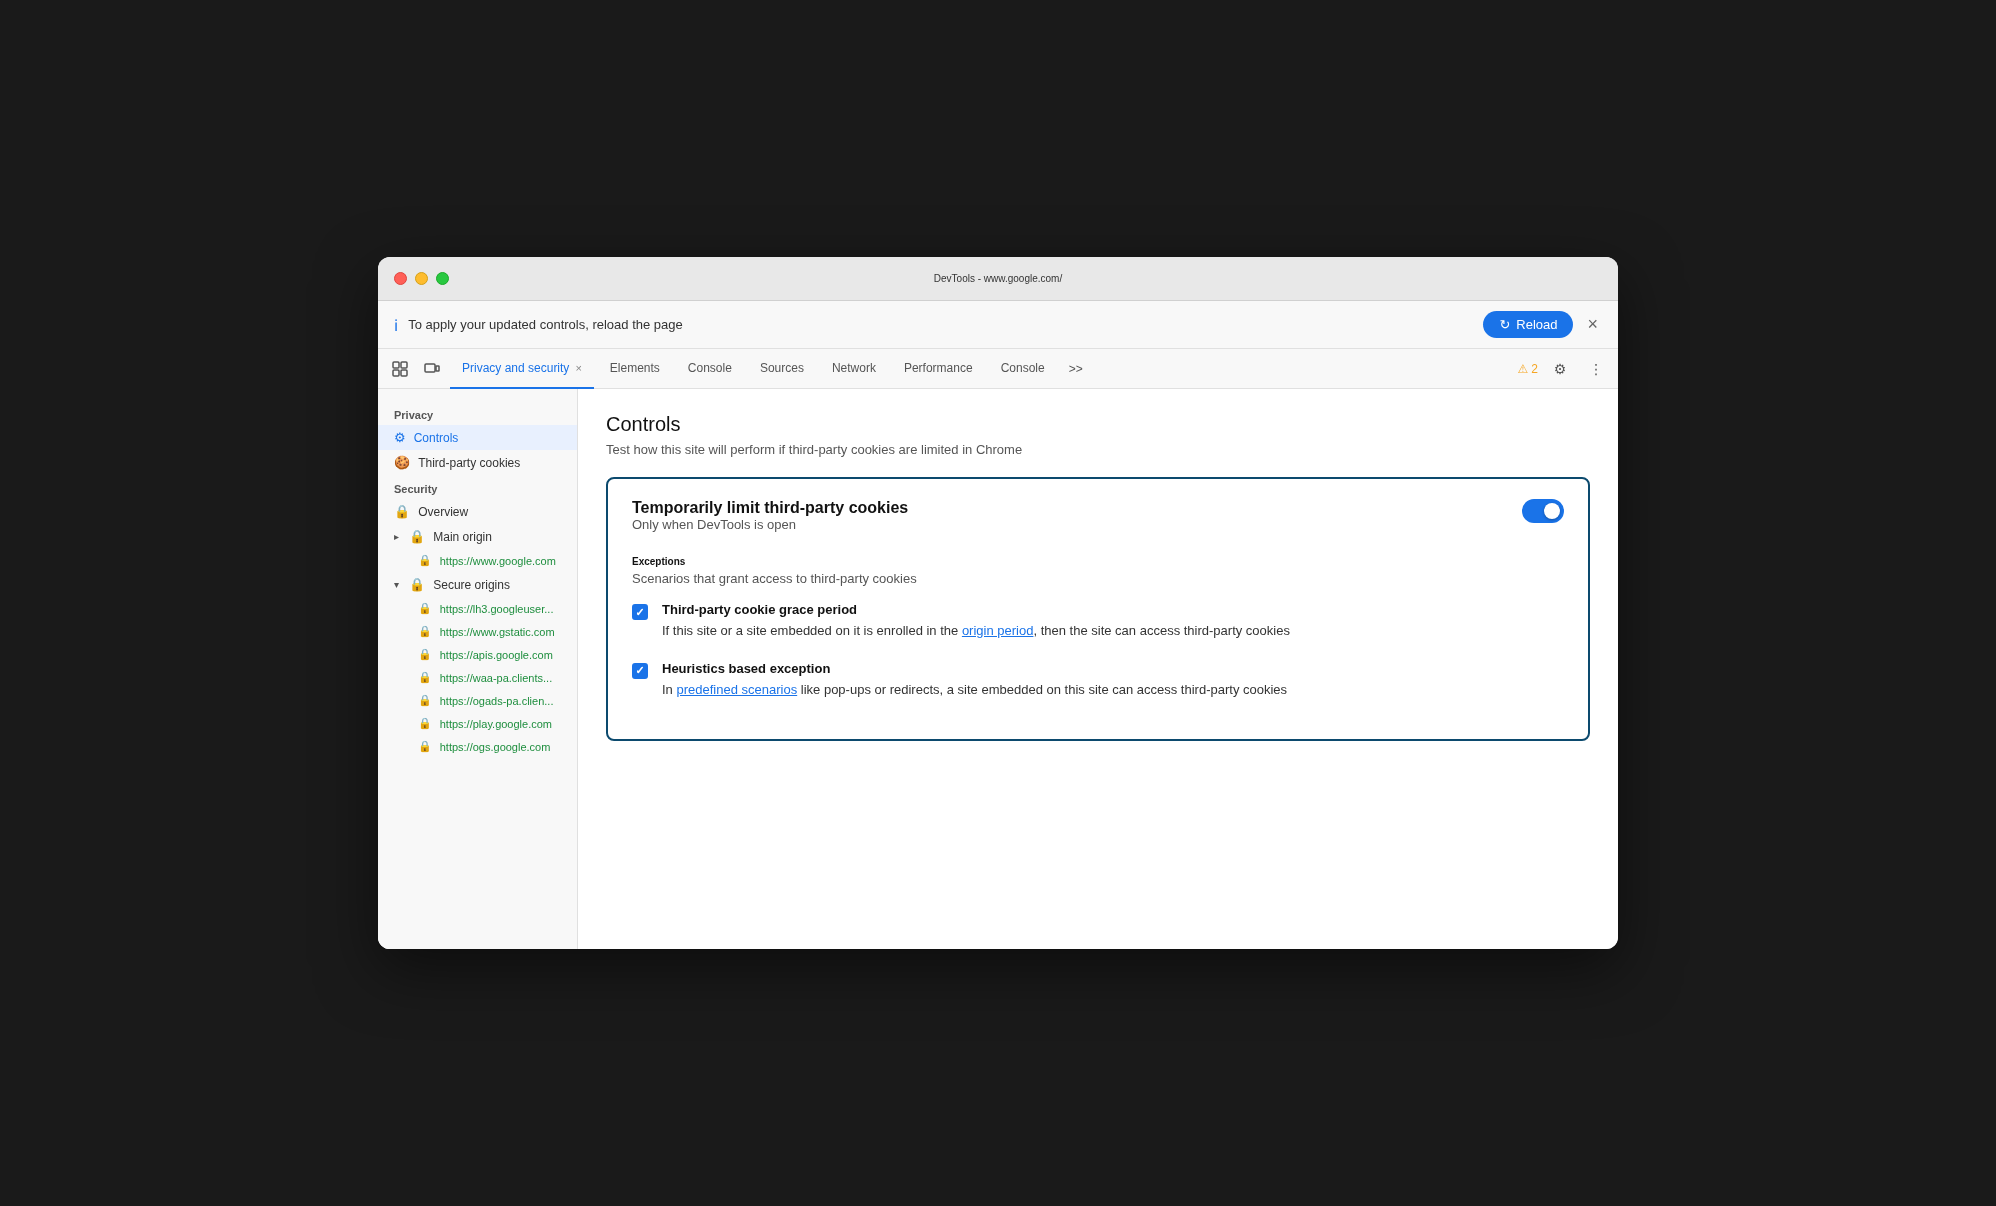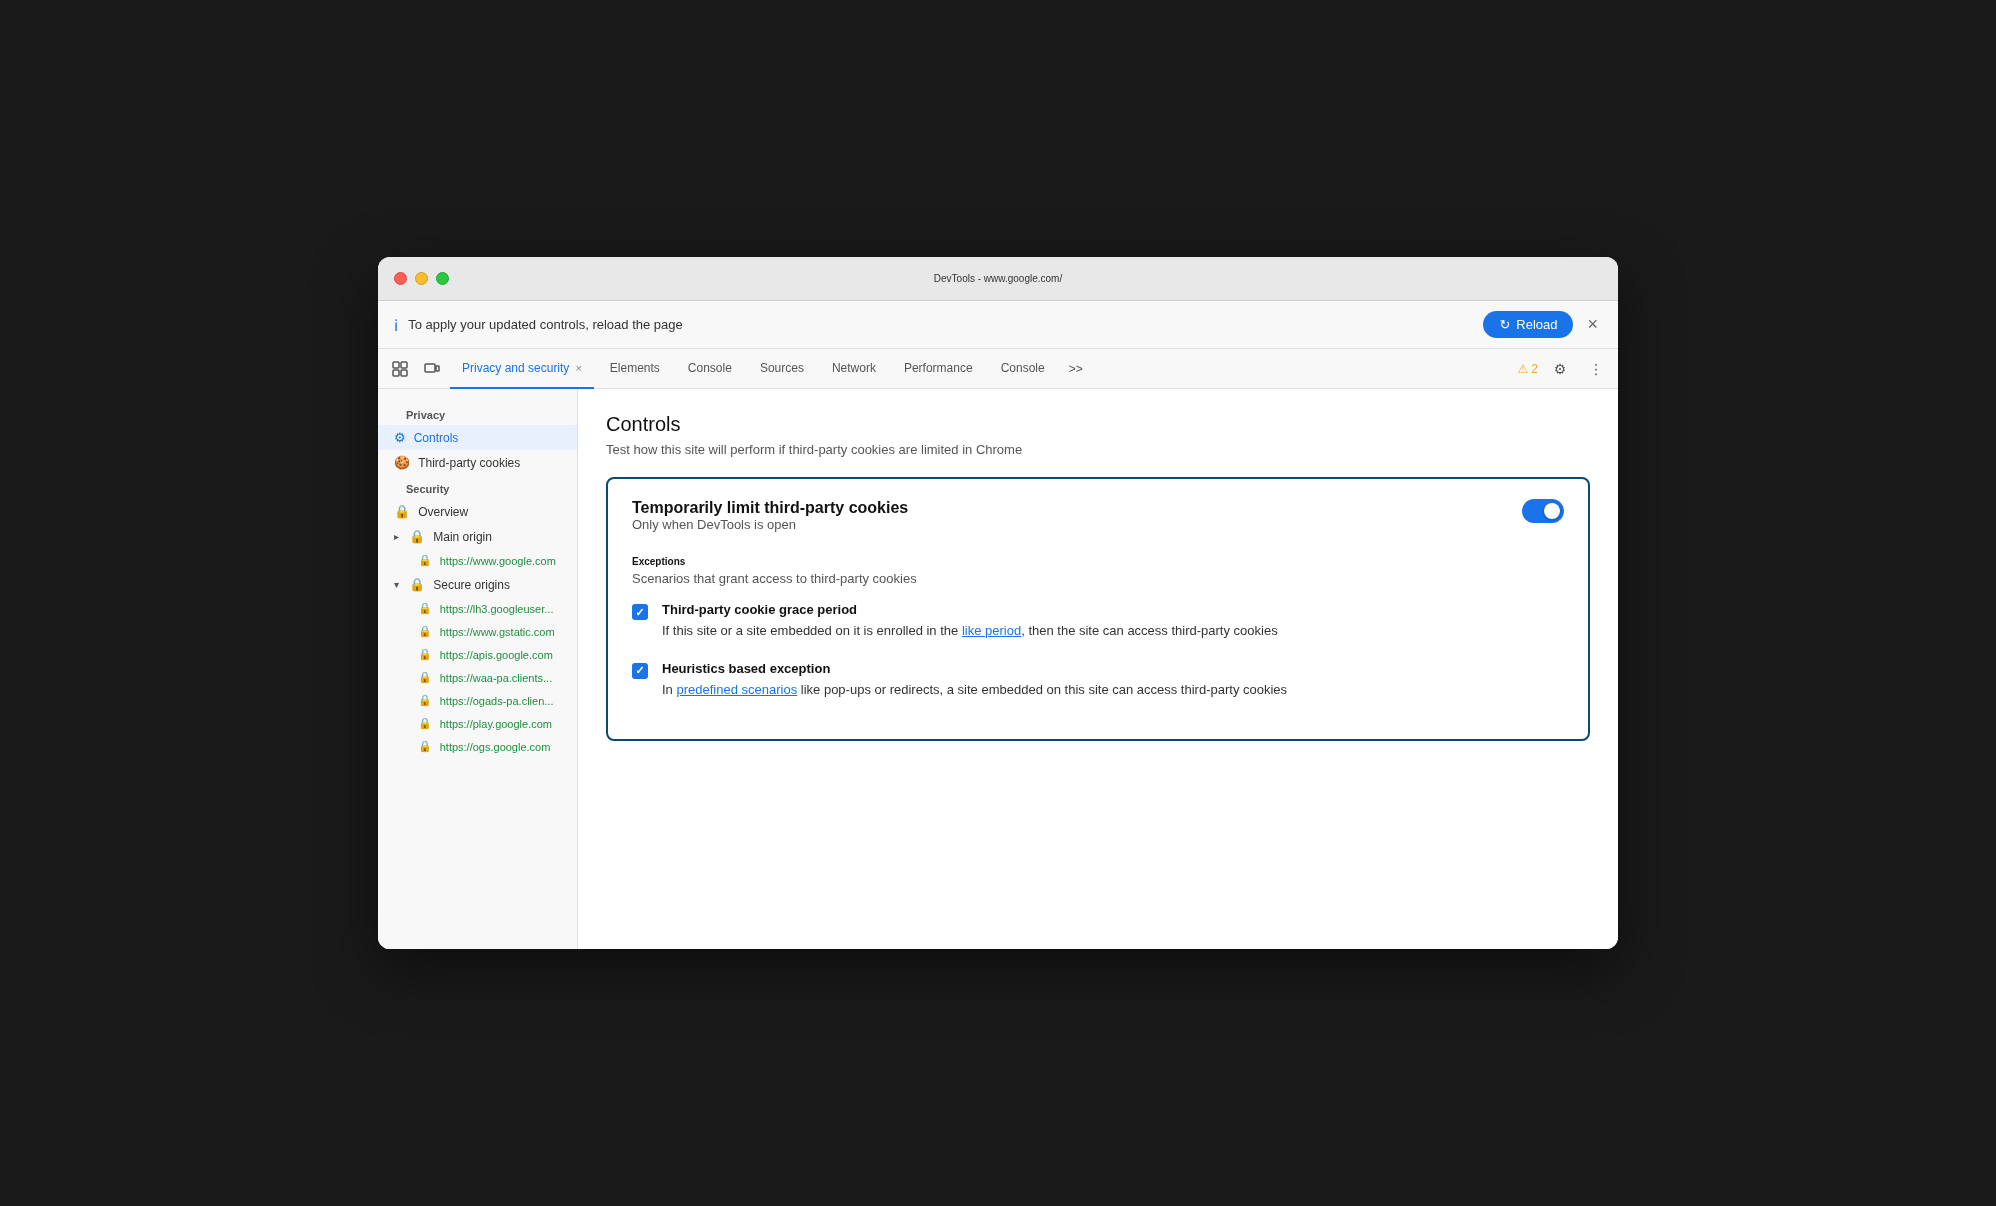--- a/index.html
+++ b/index.html
@@ -154,21 +154,21 @@
       width: 200px;
       background: #f8f8f8;
       border-right: 1px solid #e0e0e0;
       overflow-y: auto;
       padding: 12px 0;
     }
     .sidebar-section-label {
       font-size: 11px;
       font-weight: 600;
       color: #555;
-      padding: 8px 28px 4px;
+      padding: 8px 16px 4px;
       text-transform: none;
     }
     .sidebar-item {
       display: flex;
       align-items: center;
       gap: 8px;
       padding: 5px 16px;
       font-size: 12px;
       color: #333;
       cursor: pointer;
@@ -456,21 +456,21 @@
         <div class="exceptions-title">Exceptions</div>
         <div class="exceptions-desc">Scenarios that grant access to third-party cookies</div>
 
         <div class="exception-item">
           <div class="checkbox-wrap">
             <div class="checkbox"></div>
           </div>
           <div>
             <div class="exception-title">Third-party cookie grace period</div>
             <div class="exception-text">
-              <span>If this site or a site embedded on it is enrolled in the </span><a class="link">like period</a><span>, then the site can access third-party cookies</span>
+              <span>If this site or a site embedded on it is enrolled in the </span><a class="link">origin period</a><span>, then the site can access third-party cookies</span>
             </div>
           </div>
         </div>
 
         <div class="exception-item">
           <div class="checkbox-wrap">
             <div class="checkbox"></div>
           </div>
           <div>
             <div class="exception-title">Heuristics based exception</div>

